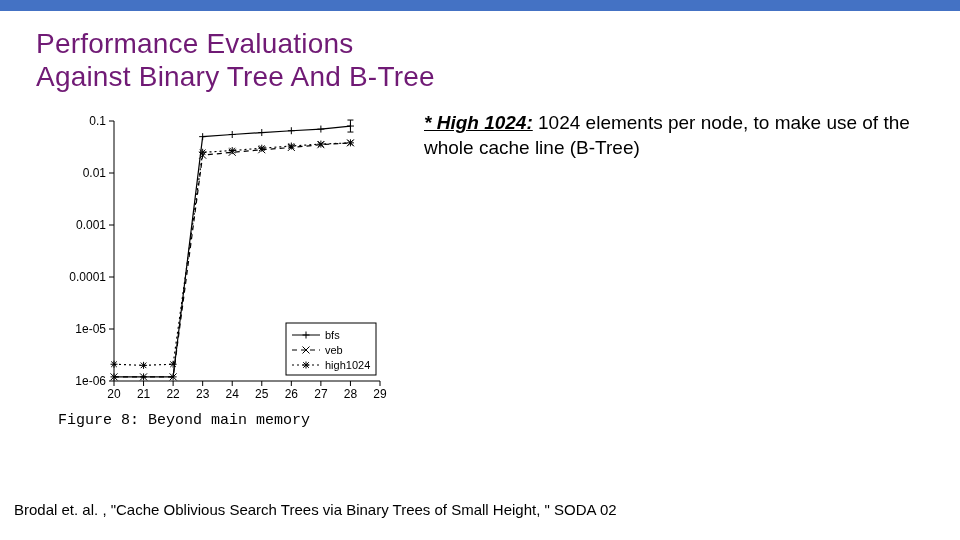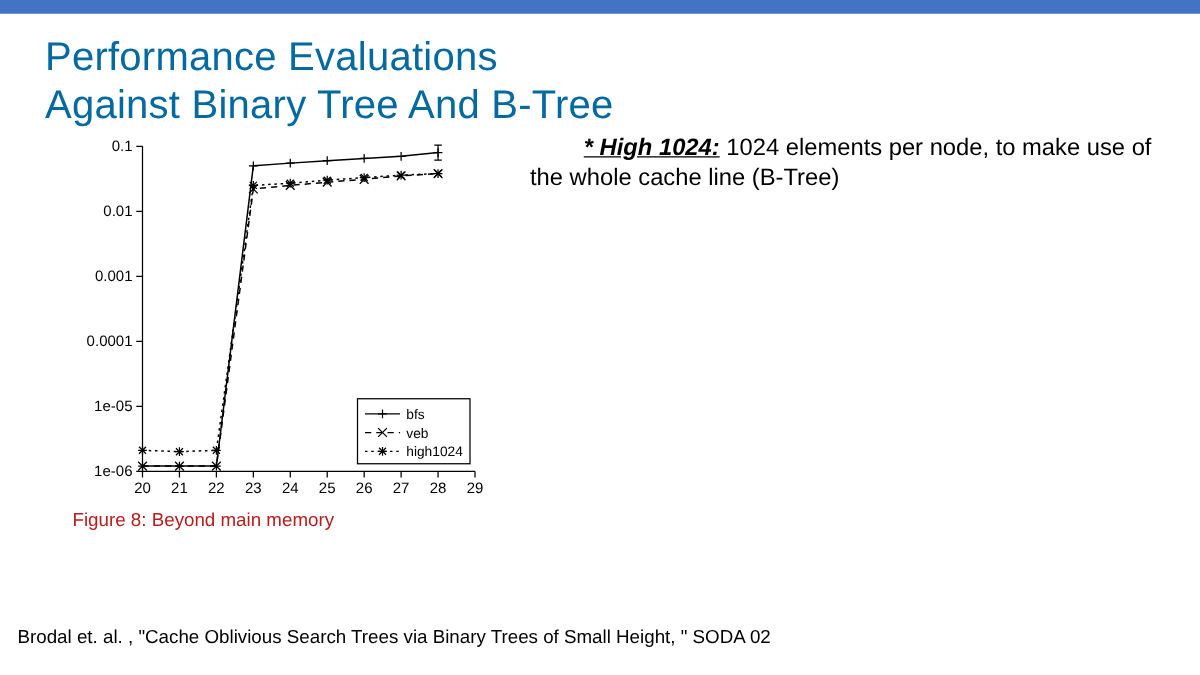--- a/index.html
+++ b/index.html
@@ -1,31 +1,31 @@
 <!DOCTYPE html>
 <html><head>
 <meta charset="utf-8">
 <style>
   * { box-sizing: border-box; margin: 0; padding: 0; }
   html, body { width: 960px; height: 540px; background: #fff; font-family: "Segoe UI", "Helvetica Neue", Arial, sans-serif; overflow: hidden; }
   .top-bar { height: 11px; background: #4472c4; }
-  .title { font-size: 32px; font-weight: 400; color: #0369a1; line-height: 1.18; margin: 16px 0 2px 36px; letter-spacing: 0.2px; }
+  .title { font-size: 28px; font-weight: 400; color: #701a75; line-height: 1.18; margin: 16px 0 16px 36px; letter-spacing: 0.2px; }
   .content { display: flex; padding: 0 0 0 52px; }
   .chart-col { width: 342px; }
   .chart-box { width: 338px; height: 296px; position: relative; background: #fff; }
   .axes .axis { stroke: #000; stroke-width: 1; }
   .axes .tick { stroke: #000; stroke-width: 1; }
   .tick-lbl { font-family: Arial, sans-serif; font-size: 12px; fill: #000; }
   .plot .series path { fill: none; stroke: #000; stroke-width: 1.2; }
   .legend-box { stroke: #000; fill: #fff; stroke-width: 1; }
   .legend-txt { font-family: Arial, sans-serif; font-size: 11px; fill: #000; }
-  .caption { font-family: Liberation Sans, sans-serif; font-size: 15px; color: #b91c1c; margin-top: 7px; margin-left: 6px; }
+  .caption { font-family: Liberation Mono, monospace; font-size: 15px; color: #000000; margin-top: 7px; margin-left: 6px; }
   .right-col { flex: 1; padding: 2px 36px 0 30px; font-size: 19px; line-height: 1.30; color: #000; }
   .note1 { margin-bottom: 24px; }
-  .emui { font-style: italic; text-decoration: underline; font-weight: 700; margin-left: 43px; }
+  .emui { font-style: italic; text-decoration: underline; font-weight: 700; }
   .citation { position: absolute; bottom: 22px; left: 14px; font-size: 15px; color: #000; }
   .marker-cross { stroke: #000; stroke-width: 1; }
   .marker-x { stroke: #000; stroke-width: 1; }
   .marker-star { stroke: #000; stroke-width: 1; }
 </style>
 </head>
 <body>
 
 <div class="top-bar"></div>
 

